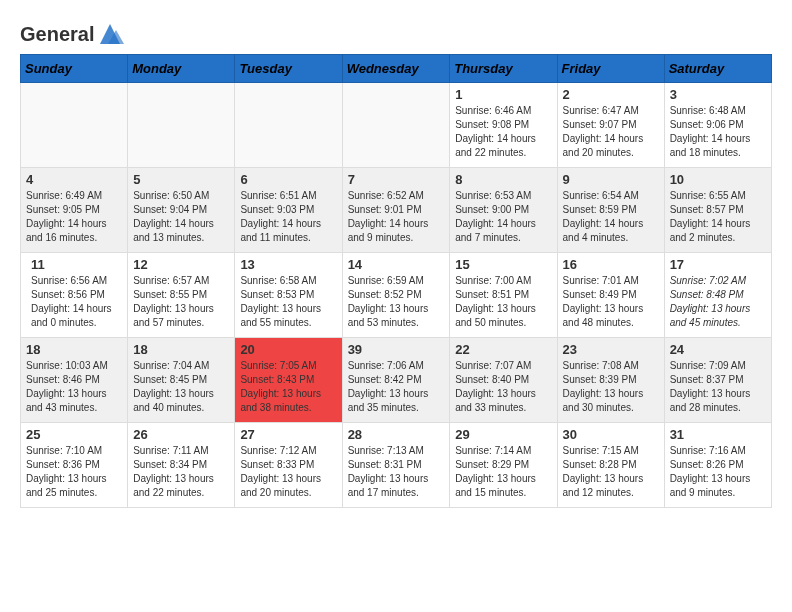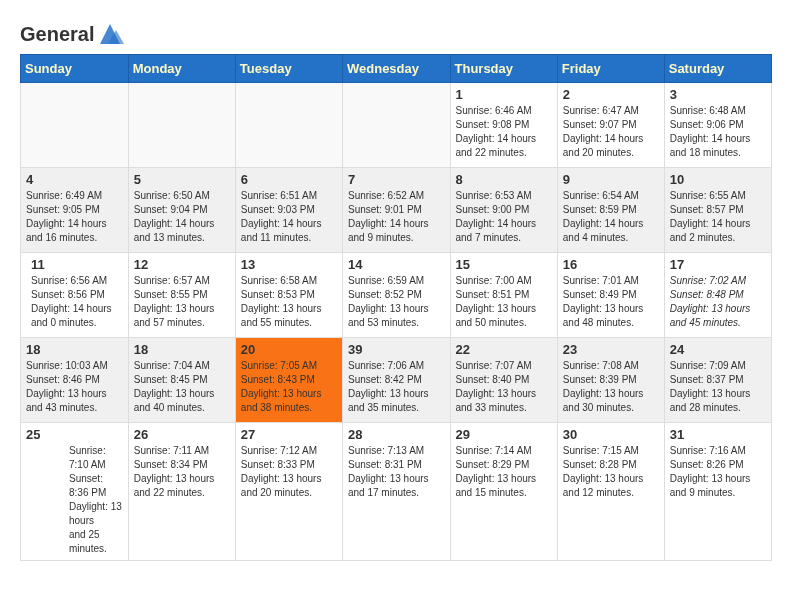--- a/index.html
+++ b/index.html
@@ -32,26 +32,27 @@
       font-size: 16px;
       color: #555;
     }
     .calendar {
       width: 100%;
       border-collapse: collapse;
       border: 1px solid #ccc;
     }
     .calendar th {
       background-color: #2472c8;
-      color: #fef9c3;
+      color: #000000;
       font-size: 13px;
       font-weight: bold;
       padding: 6px 4px;
       text-align: left;
       border: 1px solid #1a5fa8;
+      font-style: italic;
     }
     .calendar td {
       vertical-align: top;
       padding: 4px 5px;
       font-size: 10.5px;
       color: #333;
       border: 1px solid #ddd;
       width: 108px;
       min-height: 80px;
       height: 85px;
@@ -248,21 +249,21 @@
 Daylight: 13 hours
 and 43 minutes.</div>
         </td>
         <td style="background: rgb(240, 240, 240);">
           <span class="day-number">18</span>
           <div class="day-info" style="white-space: pre-line;">Sunrise: 7:04 AM
 Sunset: 8:45 PM
 Daylight: 13 hours
 and 40 minutes.</div>
         </td>
-        <td style="background: #f97316;">
+        <td style="background: #ef4444;">
           <span class="day-number">20</span>
           <div class="day-info" style="white-space: pre-line;">Sunrise: 7:05 AM
 Sunset: 8:43 PM
 Daylight: 13 hours
 and 38 minutes.</div>
         </td>
         <td style="background: rgb(240, 240, 240);">
           <span class="day-number">39</span>
           <div class="day-info" style="white-space: pre-line;">Sunrise: 7:06 AM
 Sunset: 8:42 PM
@@ -287,21 +288,21 @@
           <span class="day-number">24</span>
           <div class="day-info" style="white-space: pre-line;">Sunrise: 7:09 AM
 Sunset: 8:37 PM
 Daylight: 13 hours
 and 28 minutes.</div>
         </td>
       </tr>
       <tr>
         <td style="background: rgb(255, 255, 255);">
           <span class="day-number">25</span>
-          <div class="day-info" style="white-space: pre-line; margin-left: 43px;">Sunrise: 7:10 AM
+          <div class="day-info" style="white-space: pre-line;">Sunrise: 7:10 AM
 Sunset: 8:36 PM
 Daylight: 13 hours
 and 25 minutes.</div>
         </td>
         <td style="background: rgb(255, 255, 255);">
           <span class="day-number">26</span>
           <div class="day-info" style="white-space: pre-line;">Sunrise: 7:11 AM
 Sunset: 8:34 PM
 Daylight: 13 hours
 and 22 minutes.</div>

